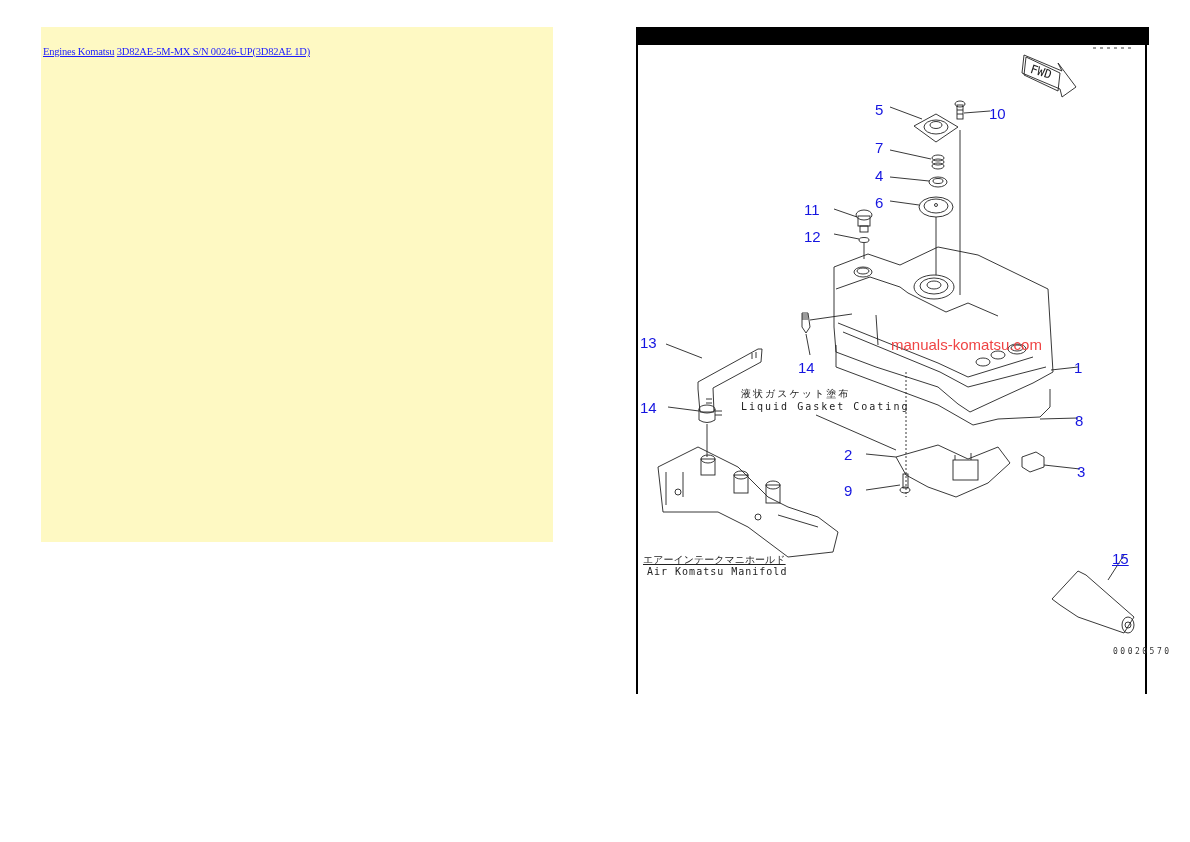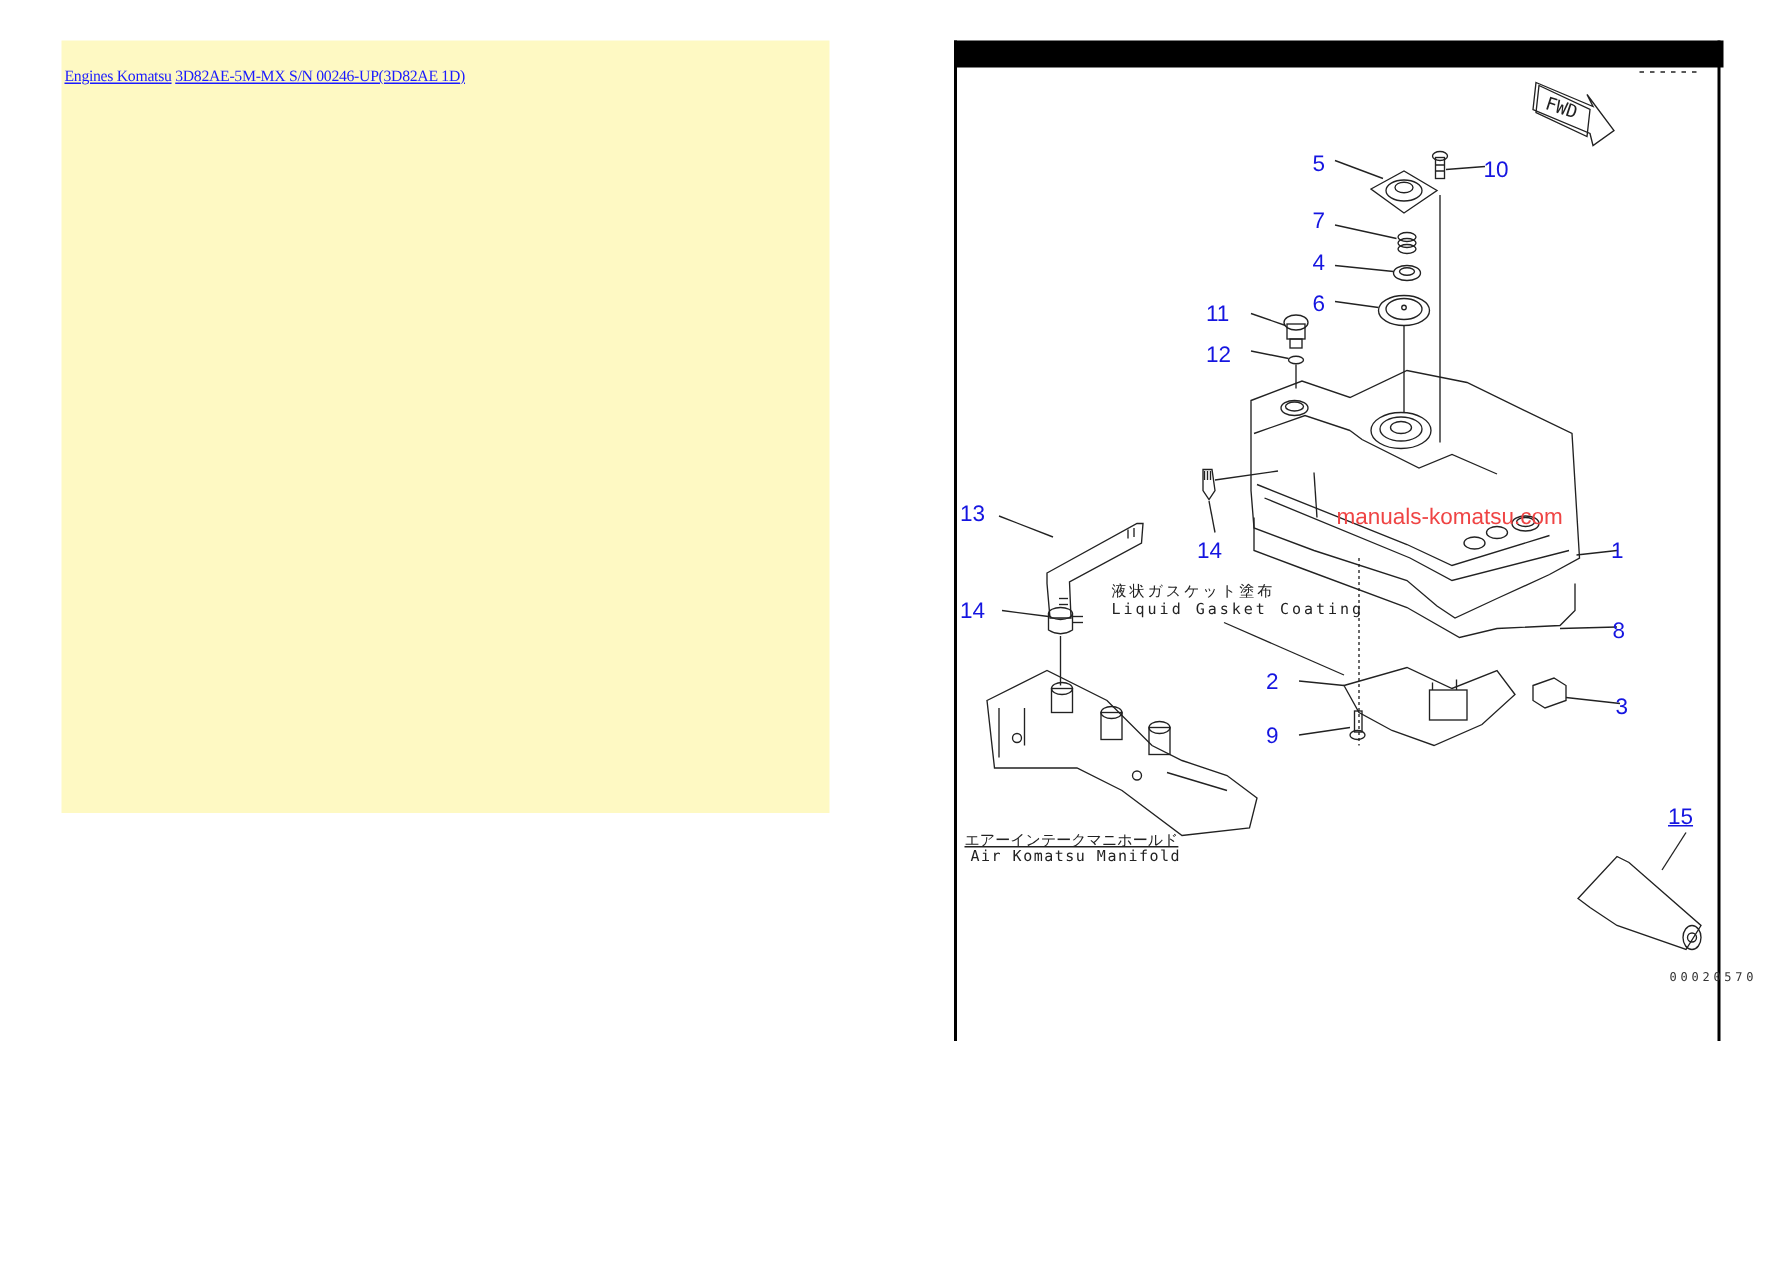--- a/index.html
+++ b/index.html
@@ -223,21 +223,21 @@
   <div class="callout" style="left:166px;top:175px;">11</div>
   <div class="callout" style="left:166px;top:202px;text-align:center;">12</div>
   <div class="callout" style="left:2px;top:308px;">13</div>
   <div class="callout" style="left:160px;top:333px;">14</div>
   <div class="callout" style="left:436px;top:333px;">1</div>
   <div class="callout" style="left:2px;top:373px;">14</div>
   <div class="callout" style="left:437px;top:386px;">8</div>
   <div class="callout" style="left:206px;top:420px;">2</div>
   <div class="callout" style="left:439px;top:437px;">3</div>
   <div class="callout" style="left:206px;top:456px;">9</div>
-  <div class="callout" style="left:474px;top:510px;text-decoration:underline;">15</div>
+  <div class="callout" style="left:474px;top:524px;text-decoration:underline;">15</div>
 
   <div class="jp-label" style="left:103px;top:360px;">液状ガスケット塗布</div>
   <div class="en-label" style="left:103px;top:374px;">Liquid Gasket Coating</div>
   <div class="jp-label" style="left:5px;top:526px;letter-spacing:0px;text-decoration:underline;">エアーインテークマニホールド</div>
   <div class="en-label" style="left:9px;top:539px;letter-spacing:1px;">Air Komatsu Manifold</div>
 
   <div class="watermark" style="left:253px;top:309px;">manuals-komatsu.com</div>
   <div class="drawing-code" style="left:455px;top:620px;margin-left:20px;">00020570</div>
 </div>
 

